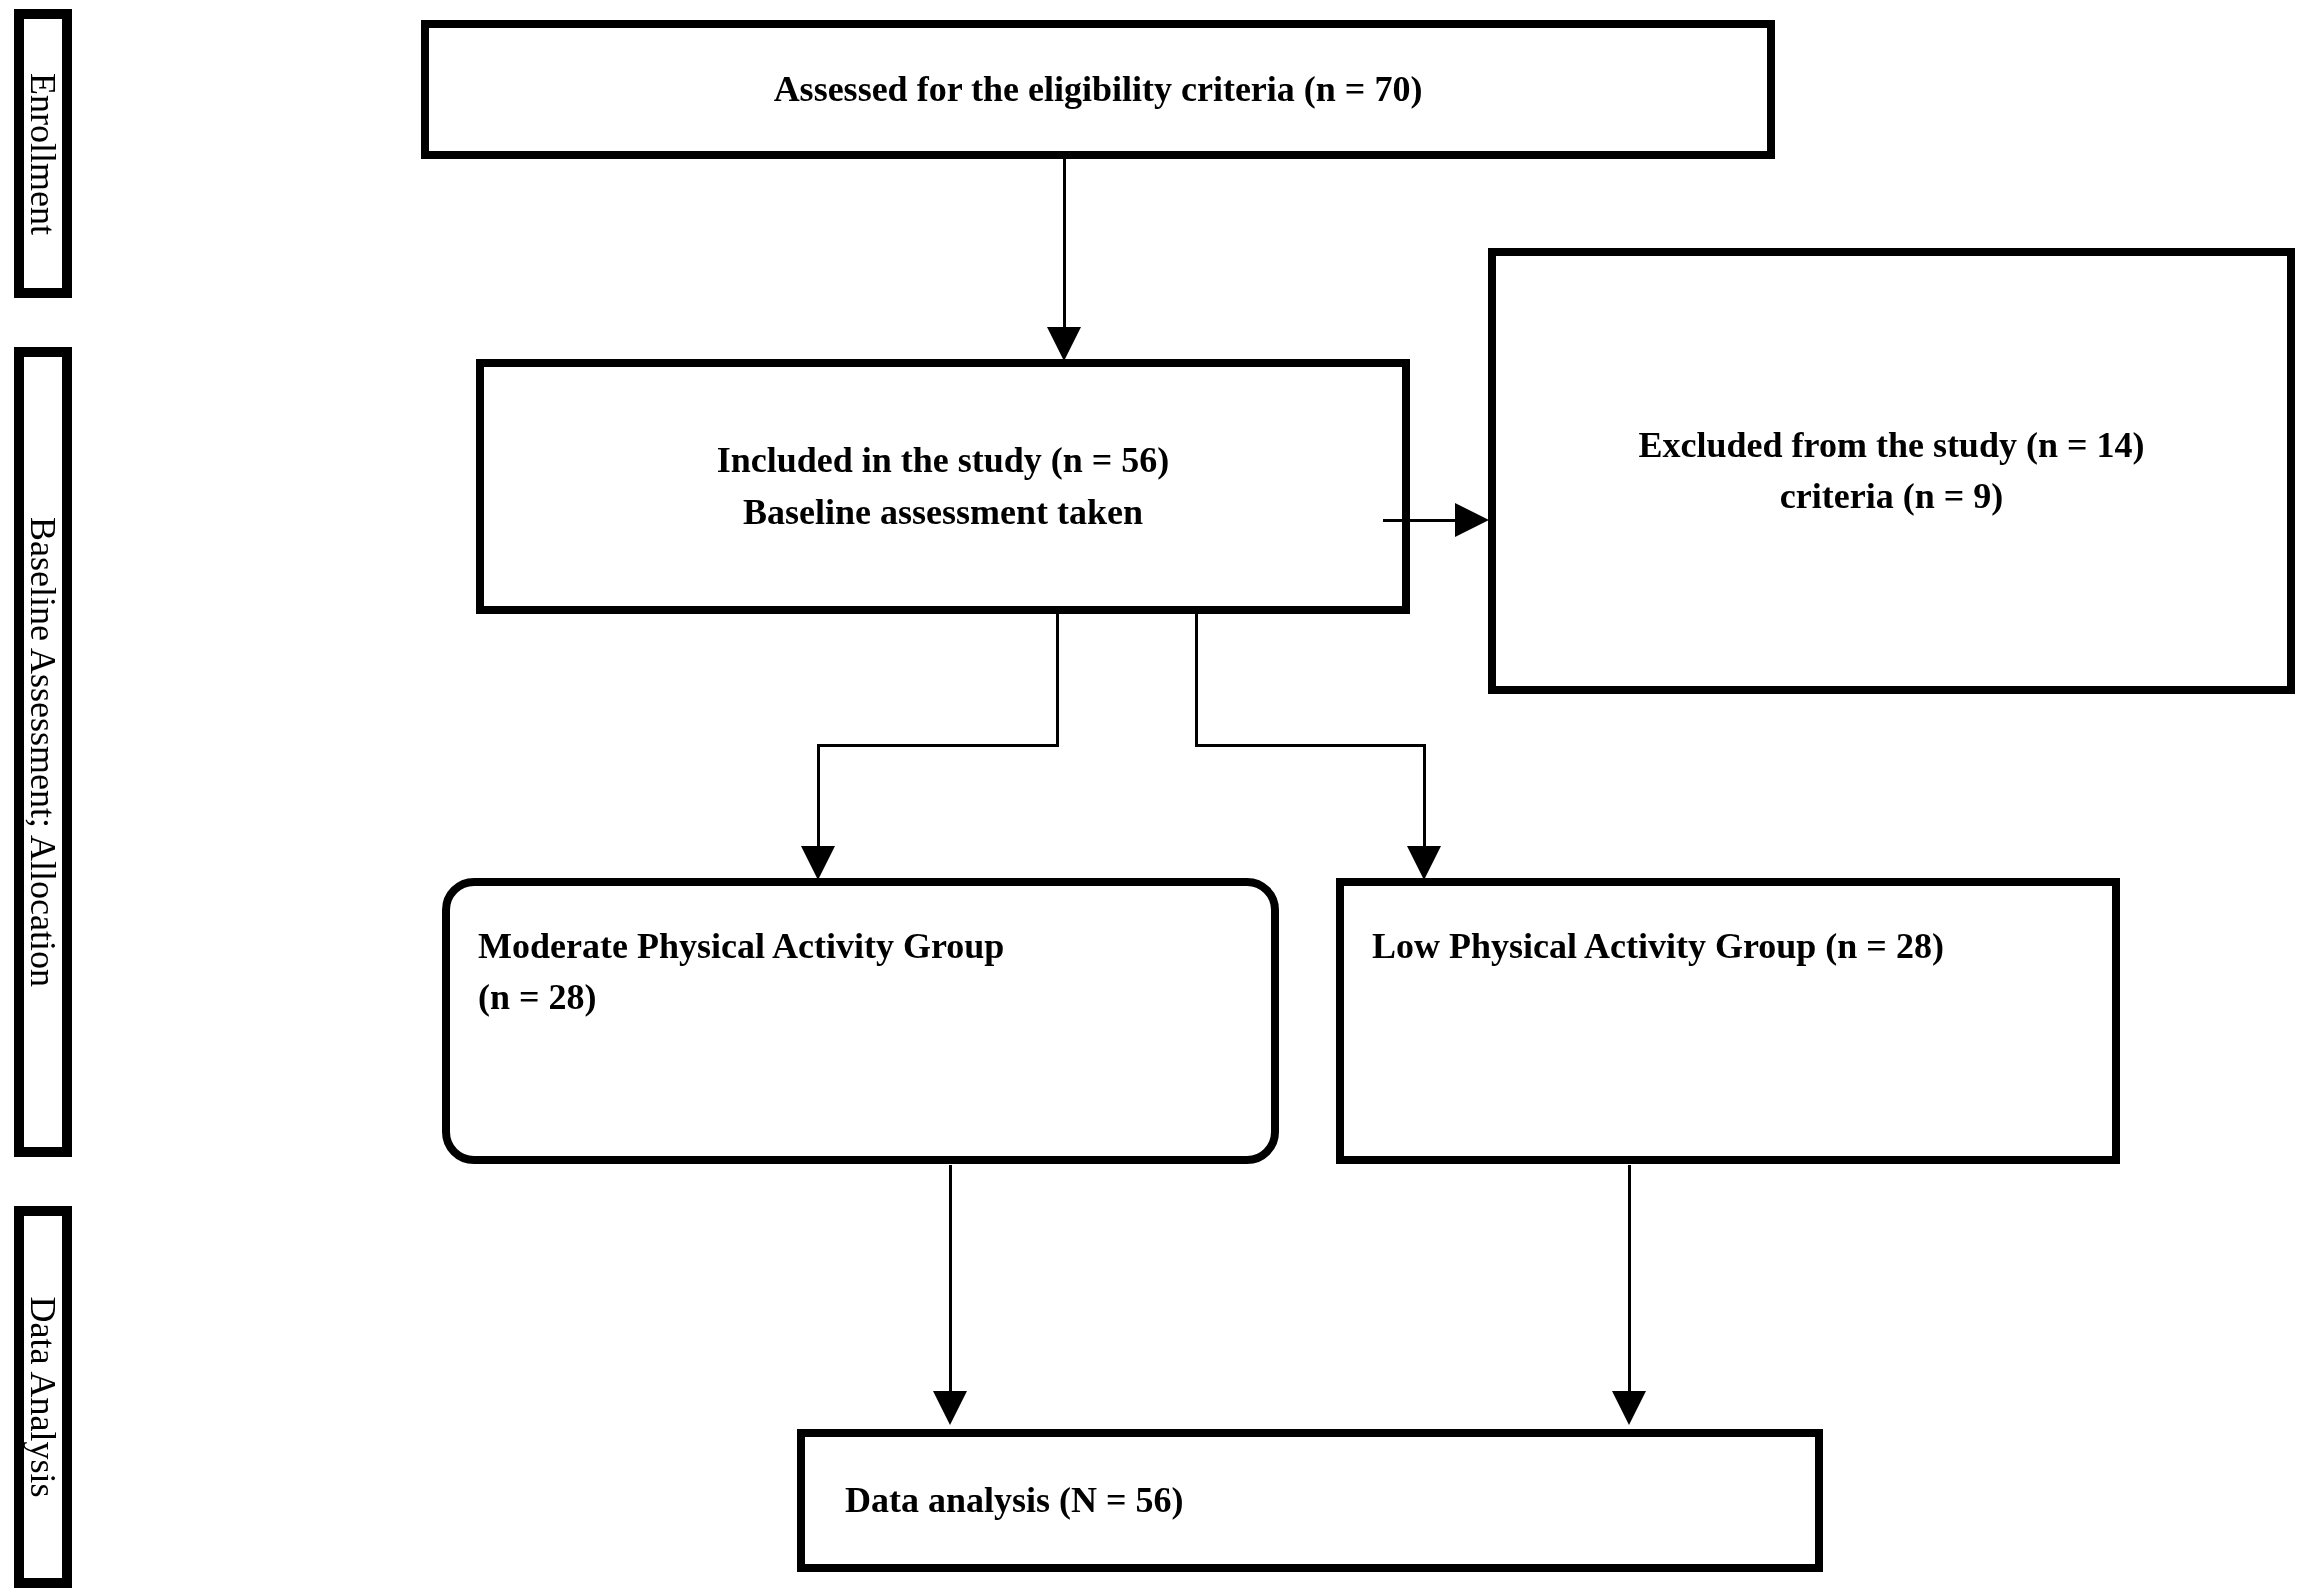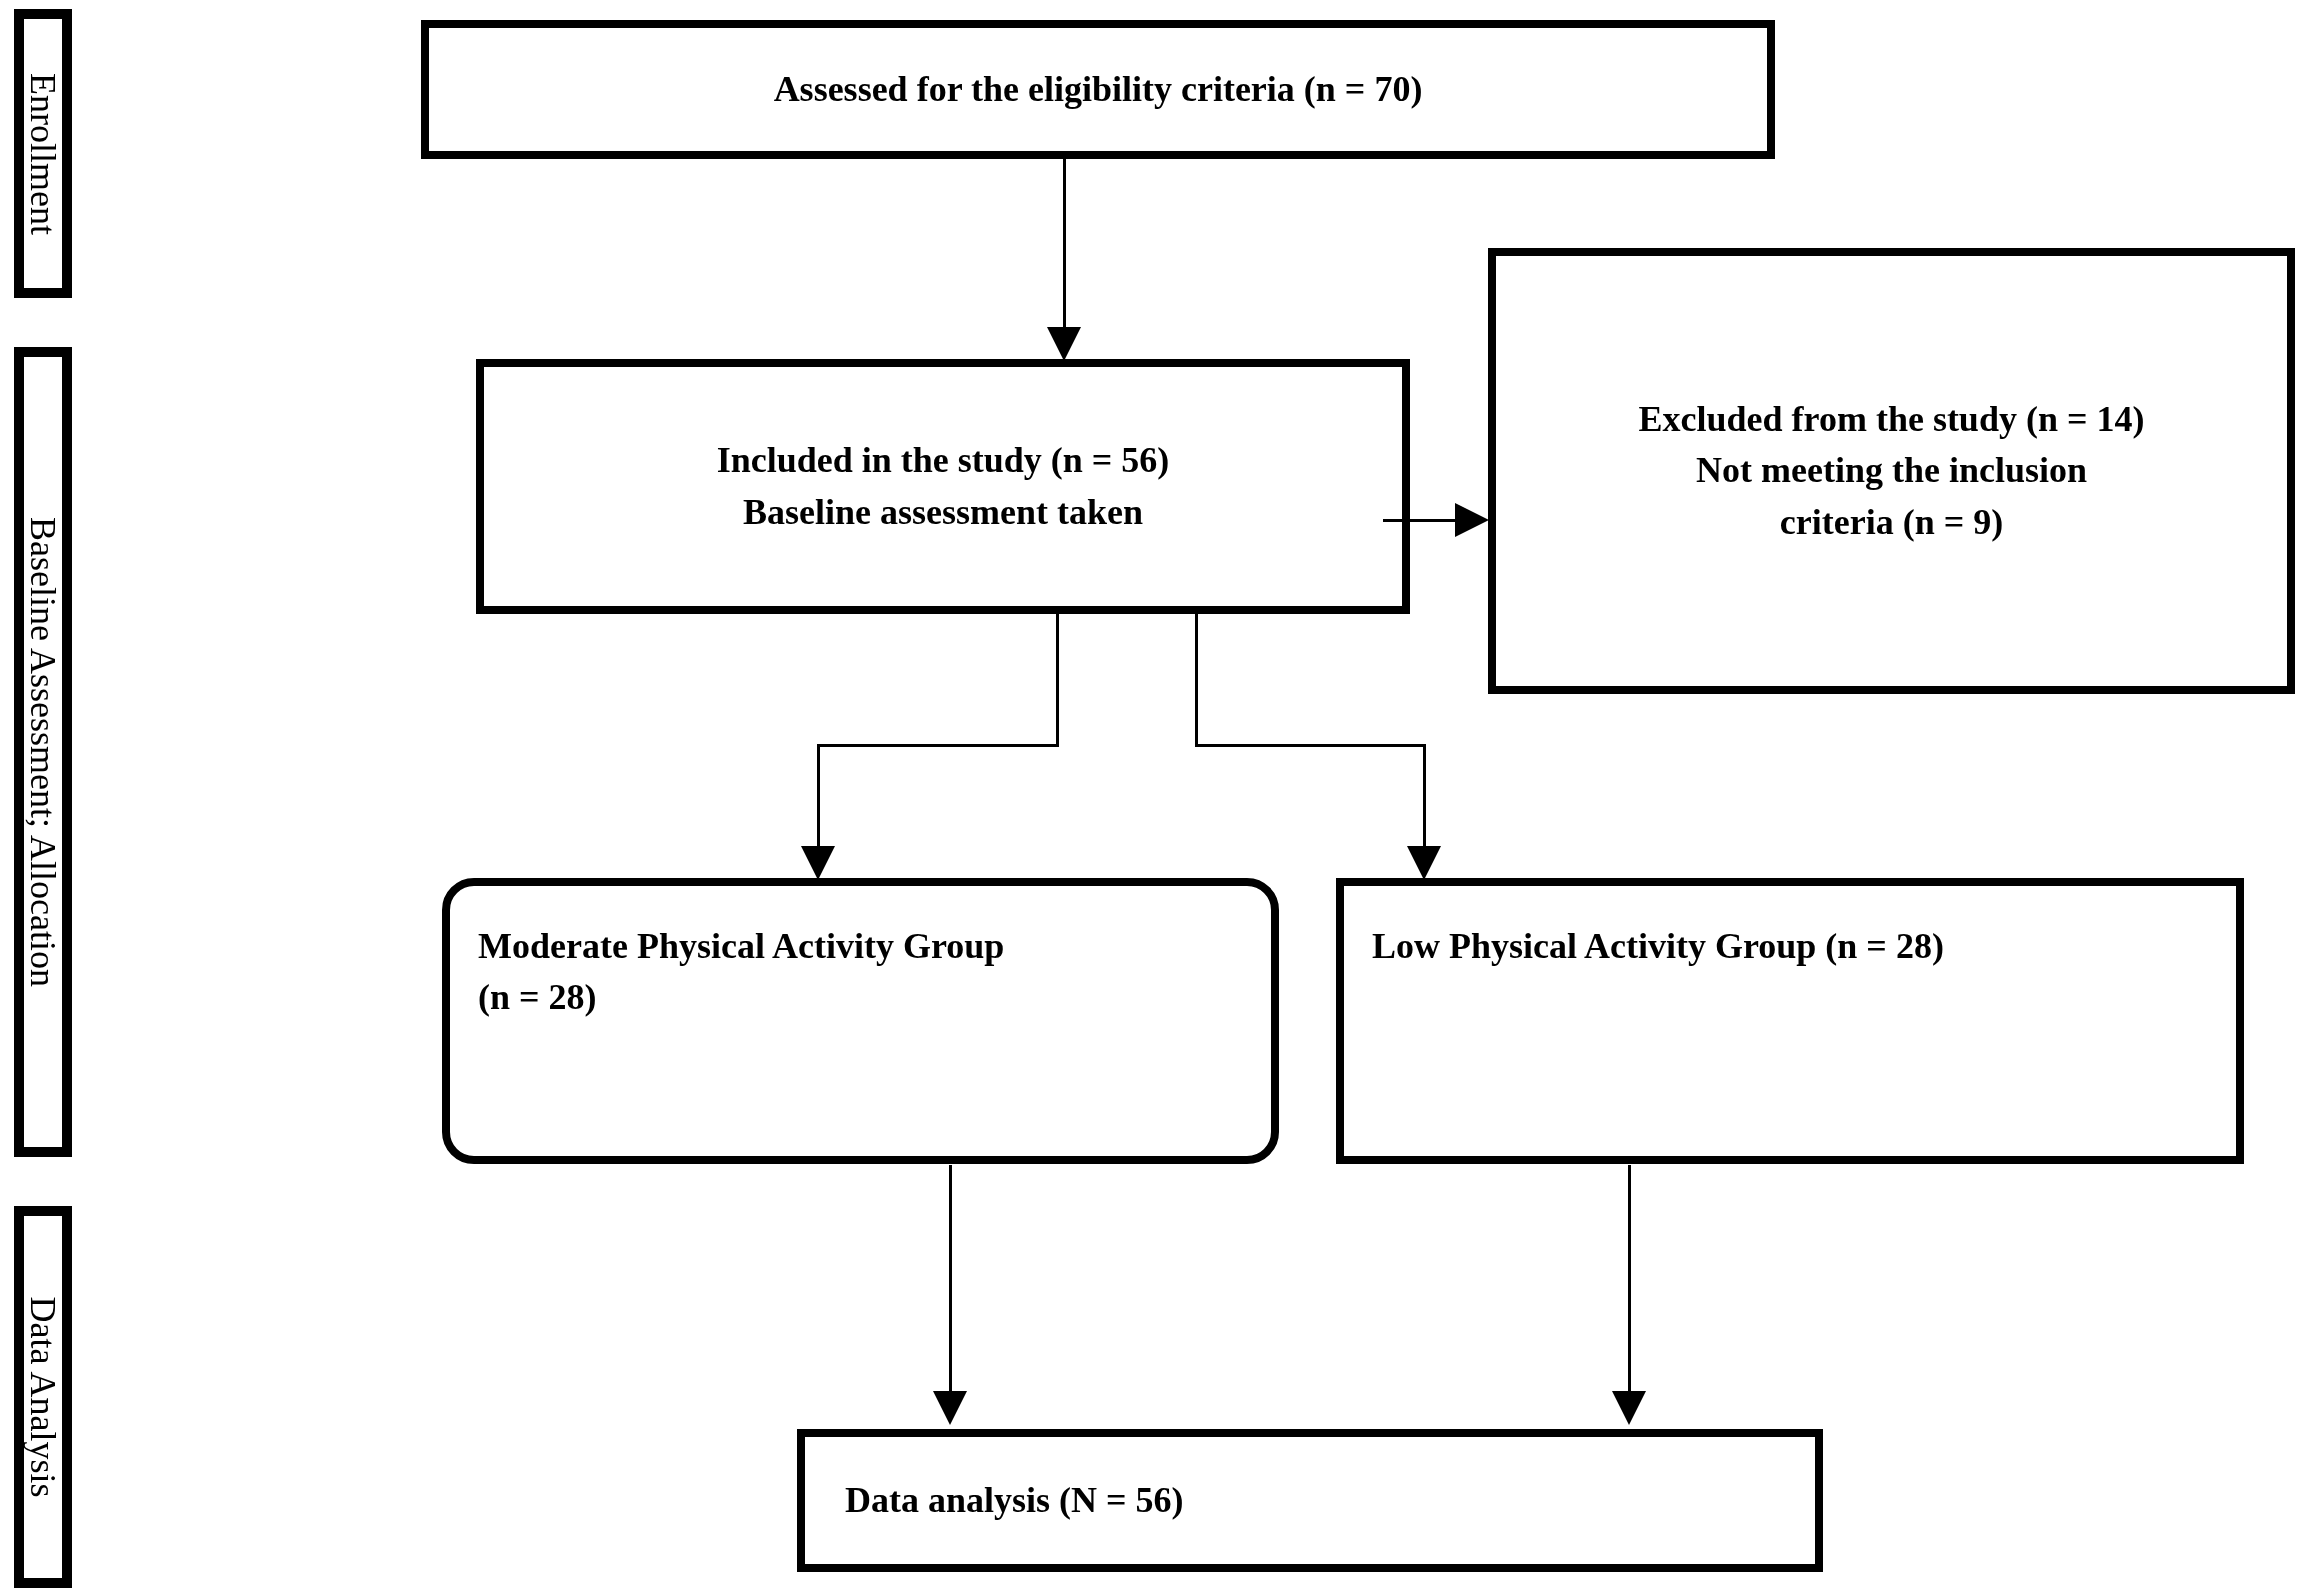--- a/index.html
+++ b/index.html
@@ -118,21 +118,20 @@
   <div class="box center" style="left:476px; top:359px; width:934px; height:255px;">
     <div class="inner">
       <div class="line">Included in the study (n = 56)</div>
       <div class="line">Baseline assessment taken</div>
     </div>
   </div>
 
   <div class="box center" style="left:1488px; top:248px; width:807px; height:446px;">
     <div class="inner">
       <div class="line">Excluded from the study (n = 14)</div>
-      <div class="line">Not meeting the inclusion</div>
       <div class="line">criteria (n = 9)</div>
     </div>
   </div>
 
   <div class="hline" style="left:1383px; top:519px; width:75px;"></div>
   <div class="arrow-right" style="left:1455px; top:503px;"></div>
 
   <div class="vline" style="left:1056px; top:613px; height:133px;"></div>
   <div class="hline" style="left:817px; top:744px; width:242px;"></div>
   <div class="vline" style="left:817px; top:744px; height:108px;"></div>
@@ -143,21 +142,21 @@
   <div class="vline" style="left:1423px; top:744px; height:108px;"></div>
   <div class="arrow-down" style="left:1407px; top:846px;"></div>
 
   <div class="box leftal" style="left:442px; top:878px; width:837px; height:286px;border-radius:32px;">
     <div class="inner" style="padding:0 0 0 28px; justify-content:flex-start; padding-top:35px;">
       <div class="line">Moderate Physical Activity Group</div>
       <div class="line">(n = 28)</div>
     </div>
   </div>
 
-  <div class="box leftal" style="left:1336px; top:878px; width:908px; height:286px;">
+  <div class="box leftal" style="left:1336px; top:878px; width:784px; height:286px;">
     <div class="inner" style="padding:0 0 0 28px; justify-content:flex-start; padding-top:35px;">
       <div class="line">Low Physical Activity Group (n = 28)</div>
     </div>
   </div>
 
   <div class="vline" style="left:949px; top:1165px; height:231px;"></div>
   <div class="arrow-down" style="left:933px; top:1391px;"></div>
 
   <div class="vline" style="left:1628px; top:1165px; height:231px;"></div>
   <div class="arrow-down" style="left:1612px; top:1391px;"></div>

